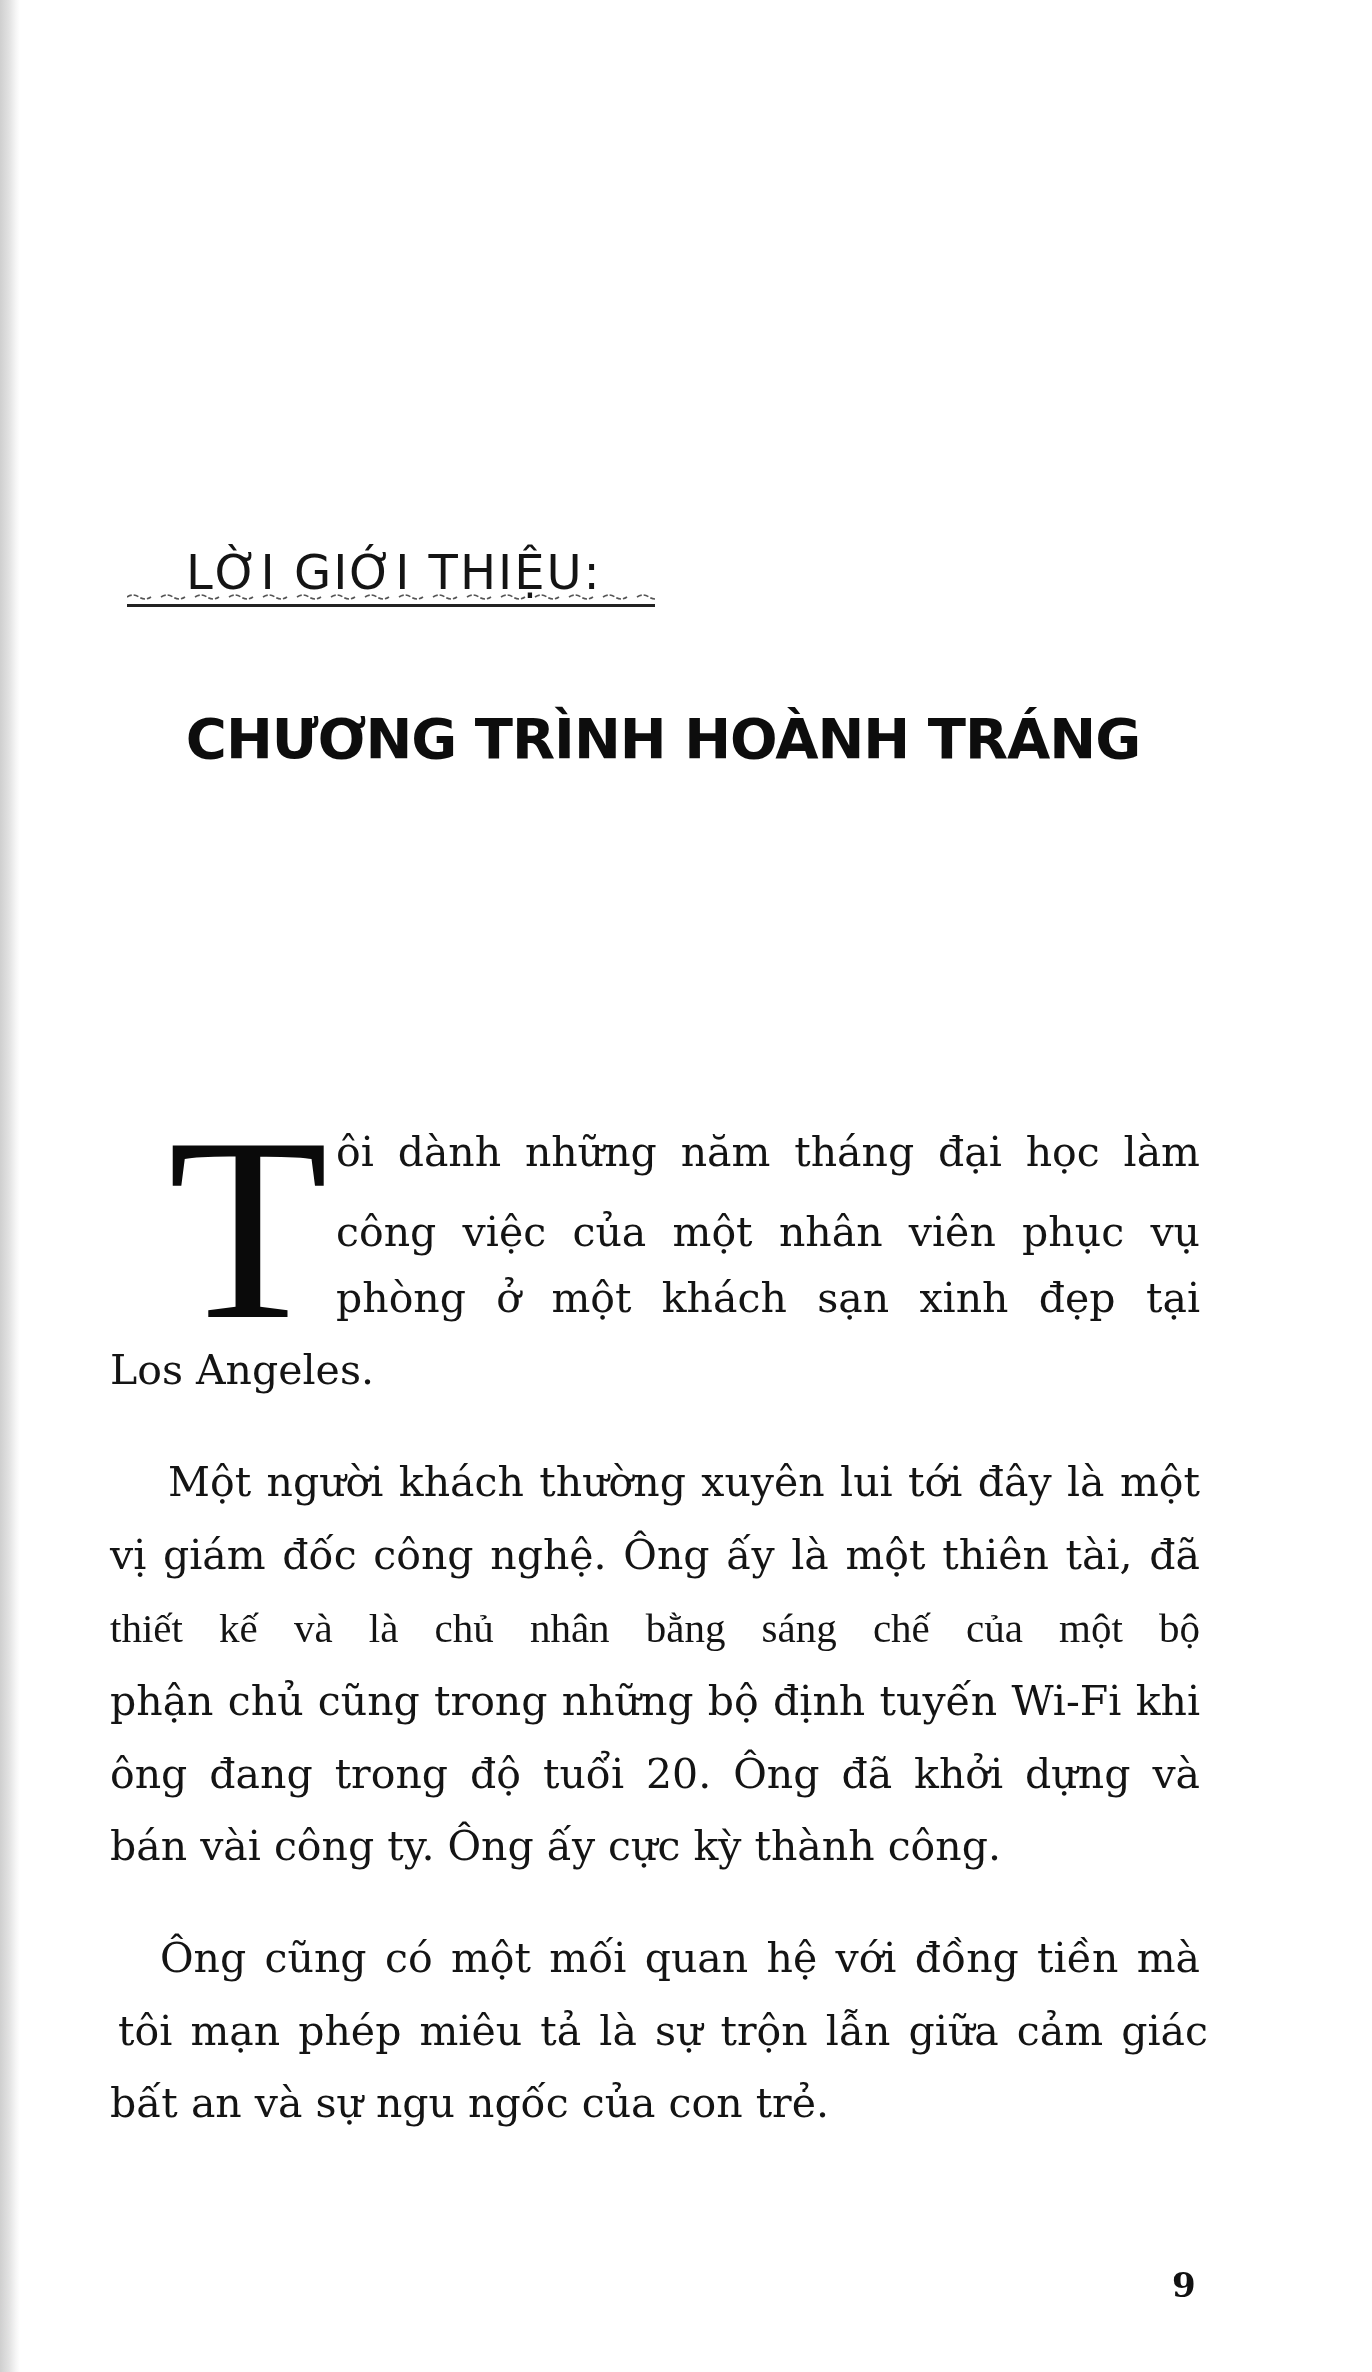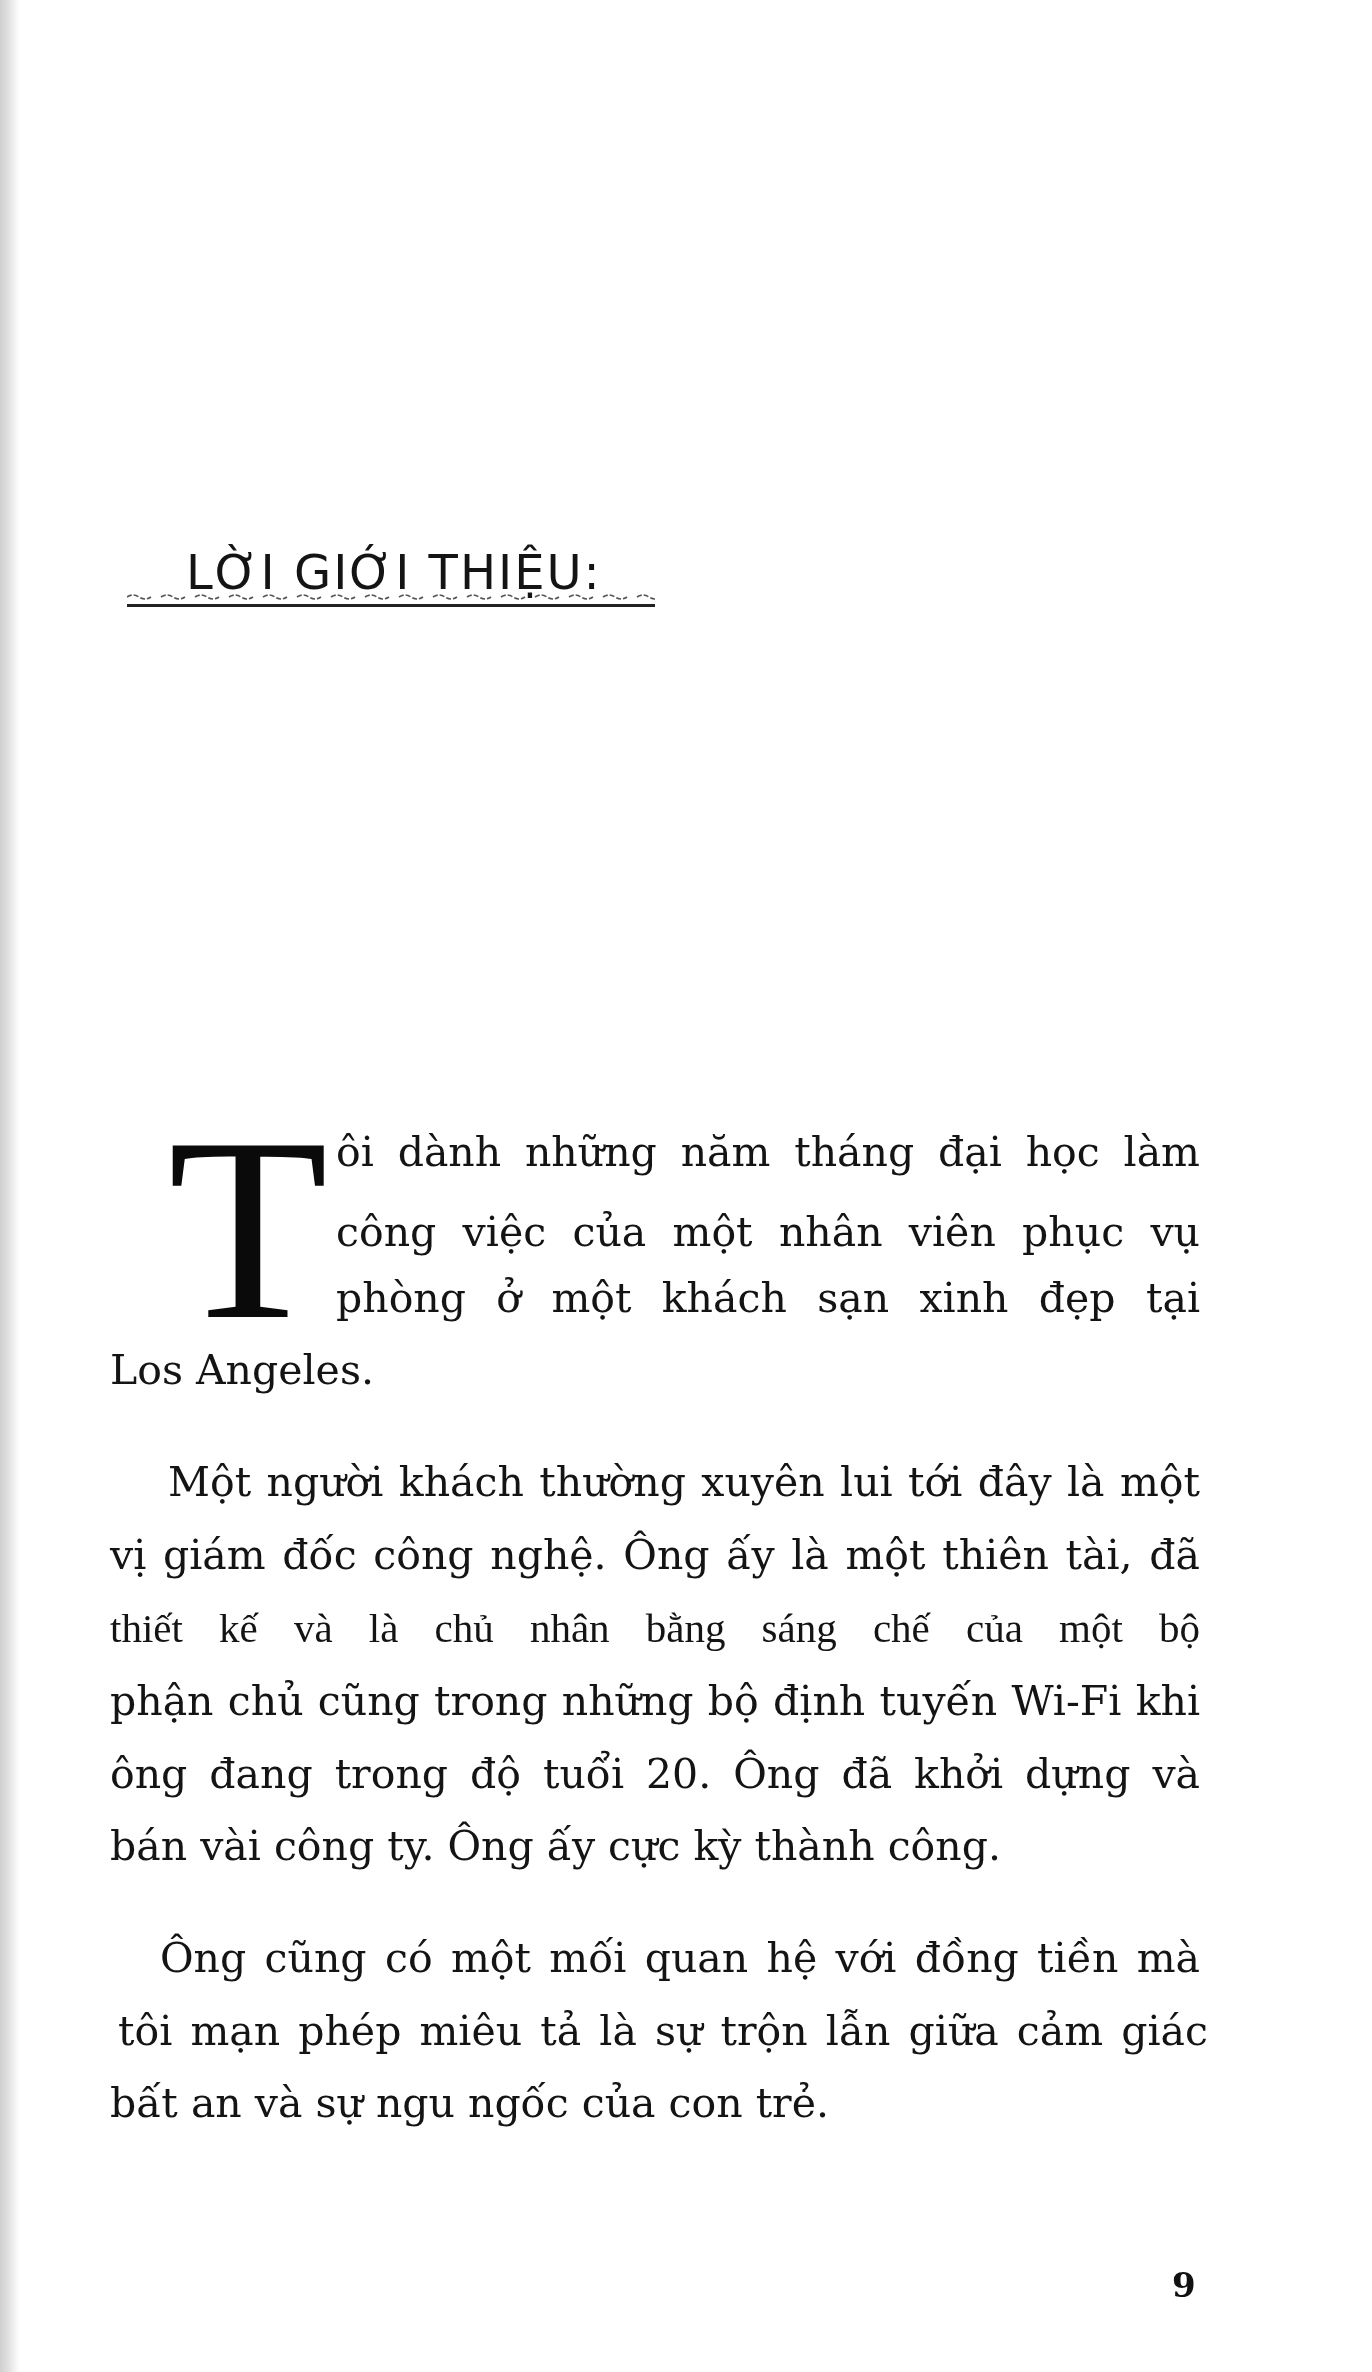--- a/index.html
+++ b/index.html
@@ -106,20 +106,21 @@
 <div class="section-label">LỜI GIỚI THIỆU:</div>
 
 <div class="rule-wrap">
   <svg class="rule-wave" viewBox="0 0 528 10" preserveAspectRatio="none">
     <path d="M0 5 q6 -4 12 0 t12 0 m10 0 q6 -4 12 0 t12 0 m10 0 q6 -4 12 0 t12 0 m10 0 q6 -4 12 0 t12 0 m10 0 q6 -4 12 0 t12 0 m10 0 q6 -4 12 0 t12 0 m10 0 q6 -4 12 0 t12 0 m10 0 q6 -4 12 0 t12 0 m10 0 q6 -4 12 0 t12 0 m10 0 q6 -4 12 0 t12 0 m10 0 q6 -4 12 0 t12 0 m10 0 q6 -4 12 0 t12 0 m10 0 q6 -4 12 0 t12 0 m10 0 q6 -4 12 0 t12 0 m10 0 q6 -4 12 0 t12 0 m10 0 q6 -4 12 0 t12 0" fill="none" stroke="#555" stroke-width="1.6" stroke-dasharray="5 2"></path>
   </svg>
   <div class="rule-line"></div>
 </div>
 
 <div class="chapter-title">
+  <div>CHƯƠNG TRÌNH HOÀNH TRÁNG</div>
 </div>
 
 <div class="dropcap">T</div>
 <div class="line" style="left:336px; top:1132px; width:864px;">ôi dành những năm tháng đại học làm</div>
 <div class="line" style="left:336px; top:1205px; width:864px;margin-top:7px;">công việc của một nhân viên phục vụ</div>
 <div class="line" style="left:336px; top:1278px; width:864px;">phòng ở một khách sạn xinh đẹp tại</div>
 <div class="line last" style="left:110px; top:1350px; width:1090px;">Los Angeles.</div>
 
 <div class="line" style="left:168px; top:1462px; width:1032px;">Một người khách thường xuyên lui tới đây là một</div>
 <div class="line" style="left:110px; top:1535px; width:1090px;">vị giám đốc công nghệ. Ông ấy là một thiên tài, đã</div>

